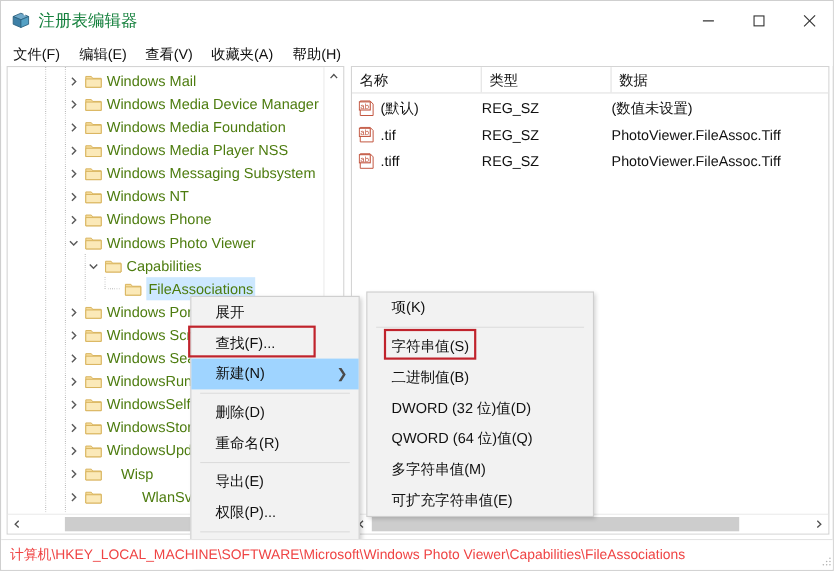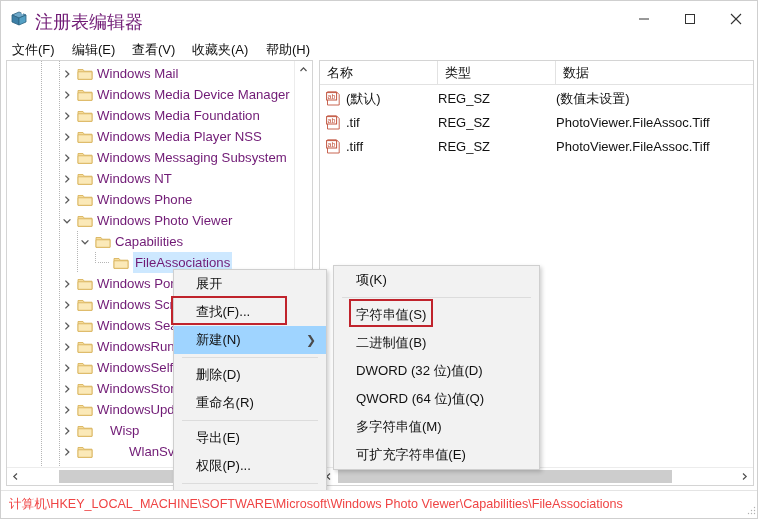--- a/index.html
+++ b/index.html
@@ -7,21 +7,21 @@
     width:758px;height:519px;overflow:hidden;
     font-family:"Liberation Sans","DejaVu Sans",sans-serif;
     font-size:13px;color:#000;background:#fff;
   }
   #app{position:relative;width:758px;height:519px;background:#fff;box-sizing:border-box;
        border:1px solid #cfcfcf;overflow:hidden;}
 
   
   .titlebar{position:absolute;left:0;top:0;width:758px;height:36px;background:#fff;}
   .title-icon{position:absolute;left:9px;top:9px;width:18px;height:18px;}
-  .title-text{position:absolute;left:34px;top:9px;font-size:18px;color:#701a75;white-space:nowrap;}
+  .title-text{position:absolute;left:34px;top:9px;font-size:15px;color:#15803d;white-space:nowrap;}
   .winbtn{position:absolute;top:0;width:46px;height:36px;cursor:default;}
   .winbtn svg{position:absolute;left:50%;top:50%;transform:translate(-50%,-50%);}
   #btn-min{right:92px;}
   #btn-max{right:46px;}
   #btn-close{right:0px;}
 
   
   .menubar{position:absolute;left:0;top:36px;width:758px;height:23px;background:#fff;}
   .menubar-item{position:absolute;top:3px;font-size:13px;color:#101010;white-space:nowrap;padding:1px 3px;cursor:default;}
 
@@ -30,21 +30,21 @@
              background:#fff;border:1px solid #d4d4d4;box-sizing:border-box;overflow:hidden;}
   .list-pane{position:absolute;left:318px;top:59px;width:435px;height:426px;
              background:#fff;border:1px solid #d4d4d4;box-sizing:border-box;overflow:hidden;}
 
   
   .tree-clip{position:absolute;left:0;top:0;width:288px;height:405px;overflow:hidden;}
   .tree-row{position:absolute;left:0;height:21px;white-space:nowrap;display:flex;align-items:center;}
   .tw{position:absolute;width:16px;height:21px;display:flex;align-items:center;justify-content:center;}
   .tw svg{display:block;}
   .folder{position:absolute;width:16px;height:21px;display:flex;align-items:center;}
-  .tree-label{position:absolute;font-size:13.2px;color:#701a75;line-height:21px;top:0;white-space:nowrap;}
+  .tree-label{position:absolute;font-size:13.2px;color:#4d7c0f;line-height:21px;top:0;white-space:nowrap;}
   .tree-row.selected .tree-label{background:#cde8ff;padding:0 2px;}
   .guide{position:absolute;width:1px;background-image:linear-gradient(#b5b5b5 1px,transparent 1px);
          background-size:1px 2px;}
   .dashconn{position:absolute;height:1px;background-image:linear-gradient(to right,#b5b5b5 1px,transparent 1px);
             background-size:2px 1px;}
 
   
   .sb-v{position:absolute;right:0;top:0;width:17px;height:405px;background:#fff;border-left:1px solid #ececec;}
   .sb-v .arrow{position:absolute;left:0;width:17px;height:17px;display:flex;align-items:center;justify-content:center;}
   .sb-v .arrow.up{top:0;} .sb-v .arrow.down{bottom:0;}

